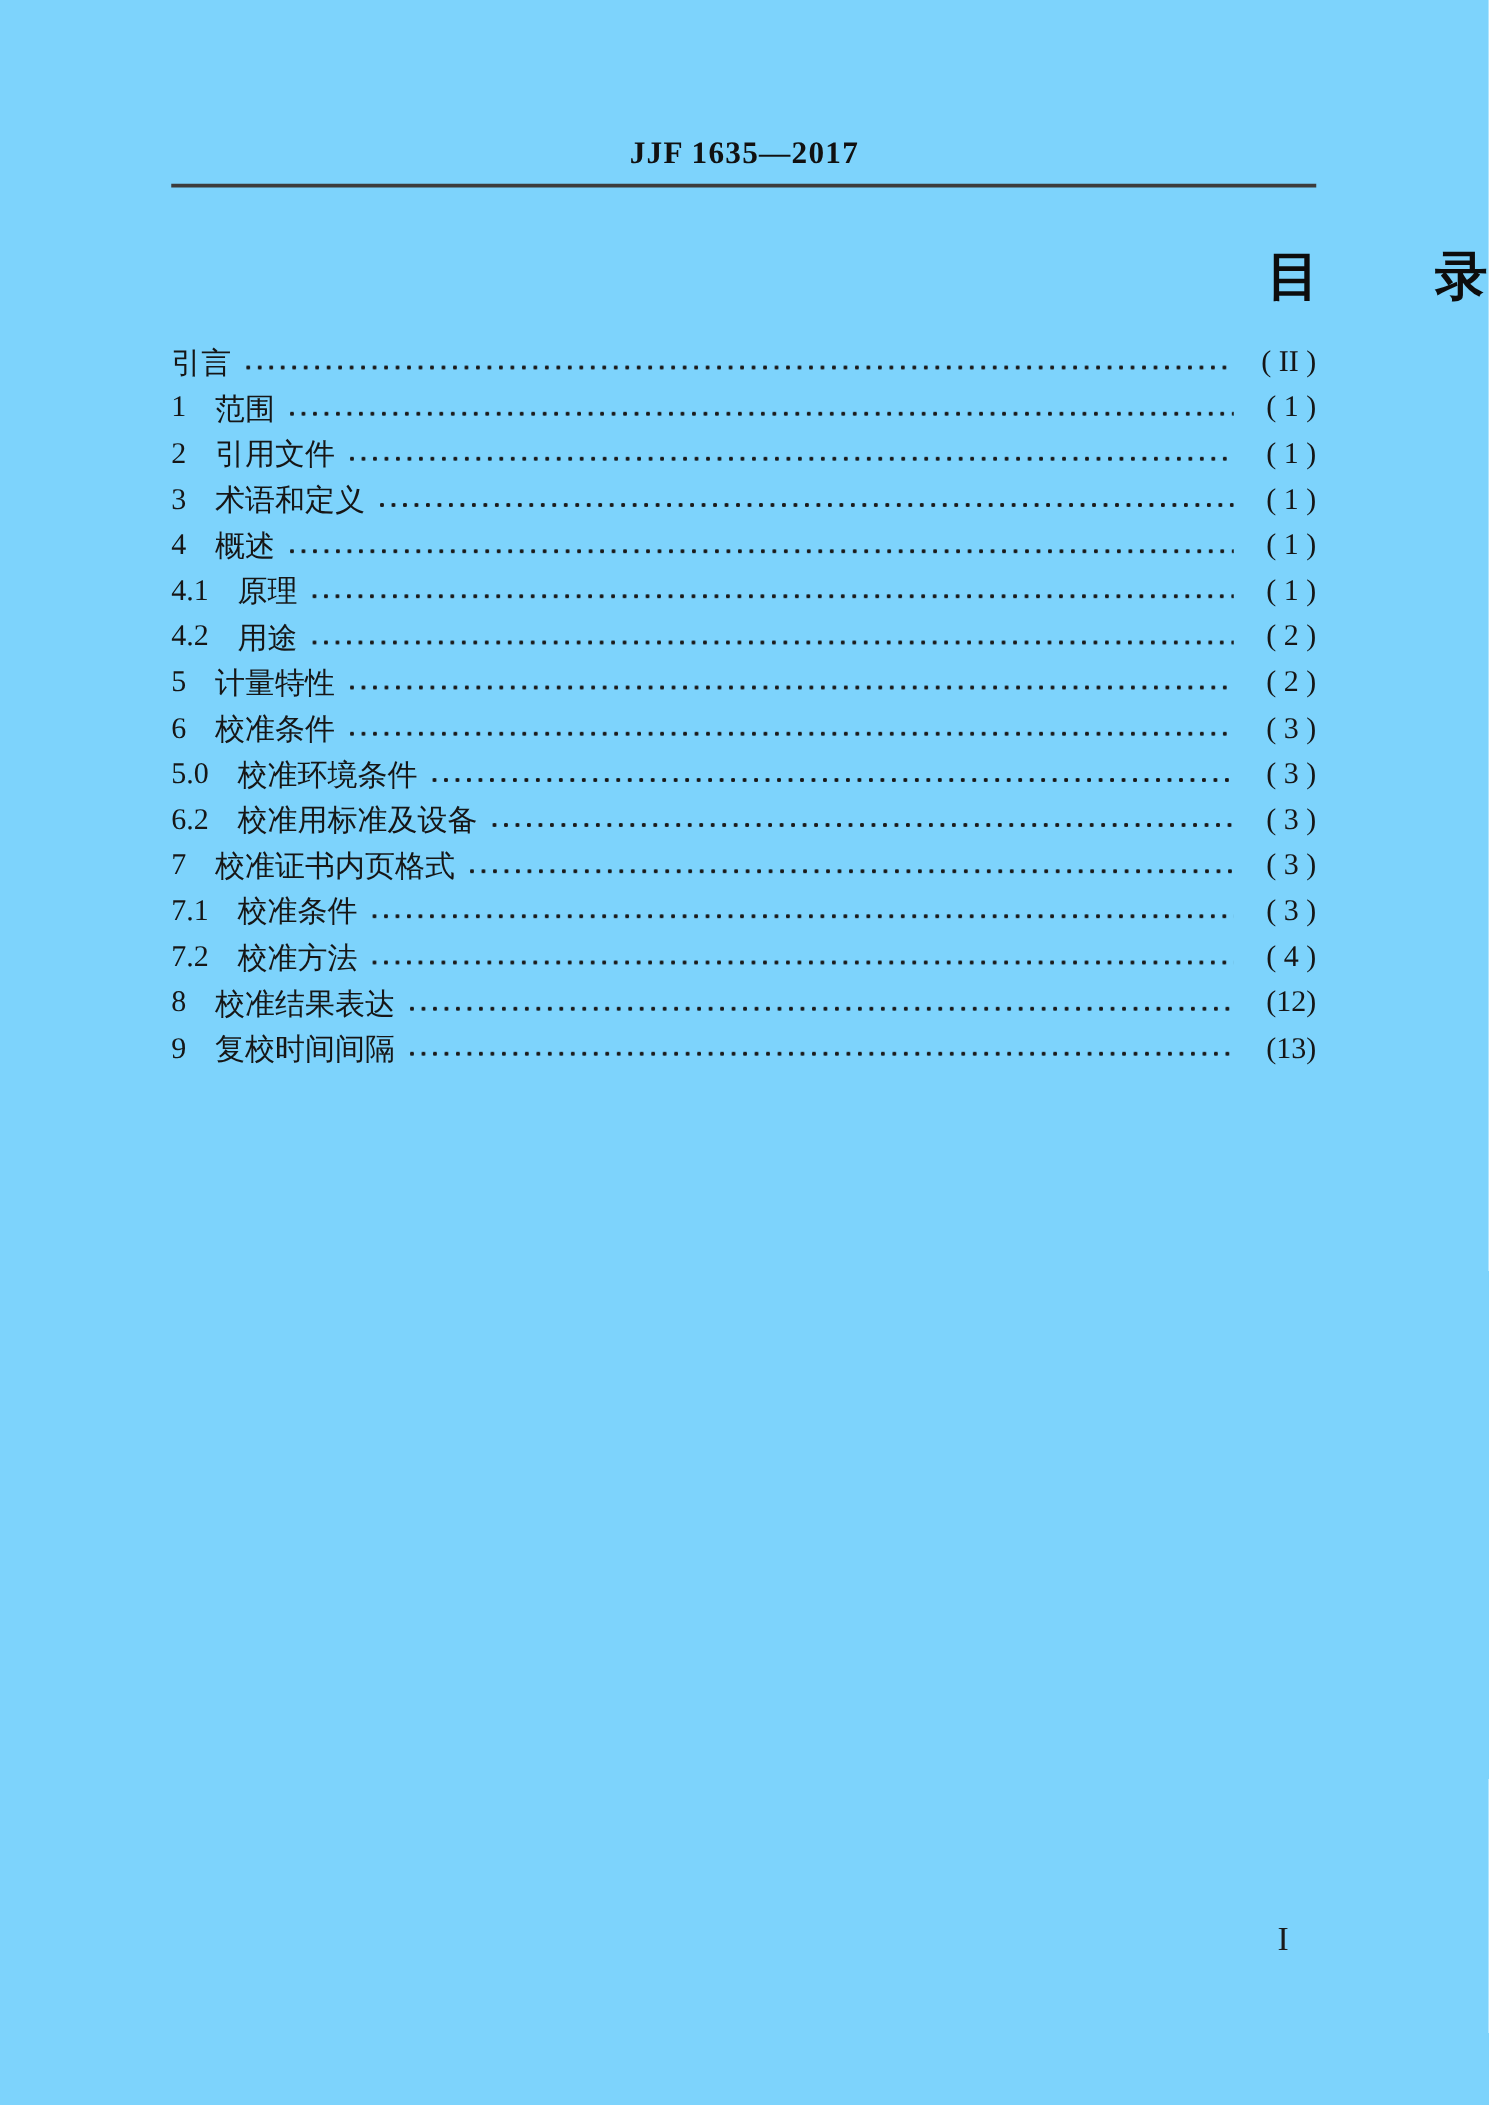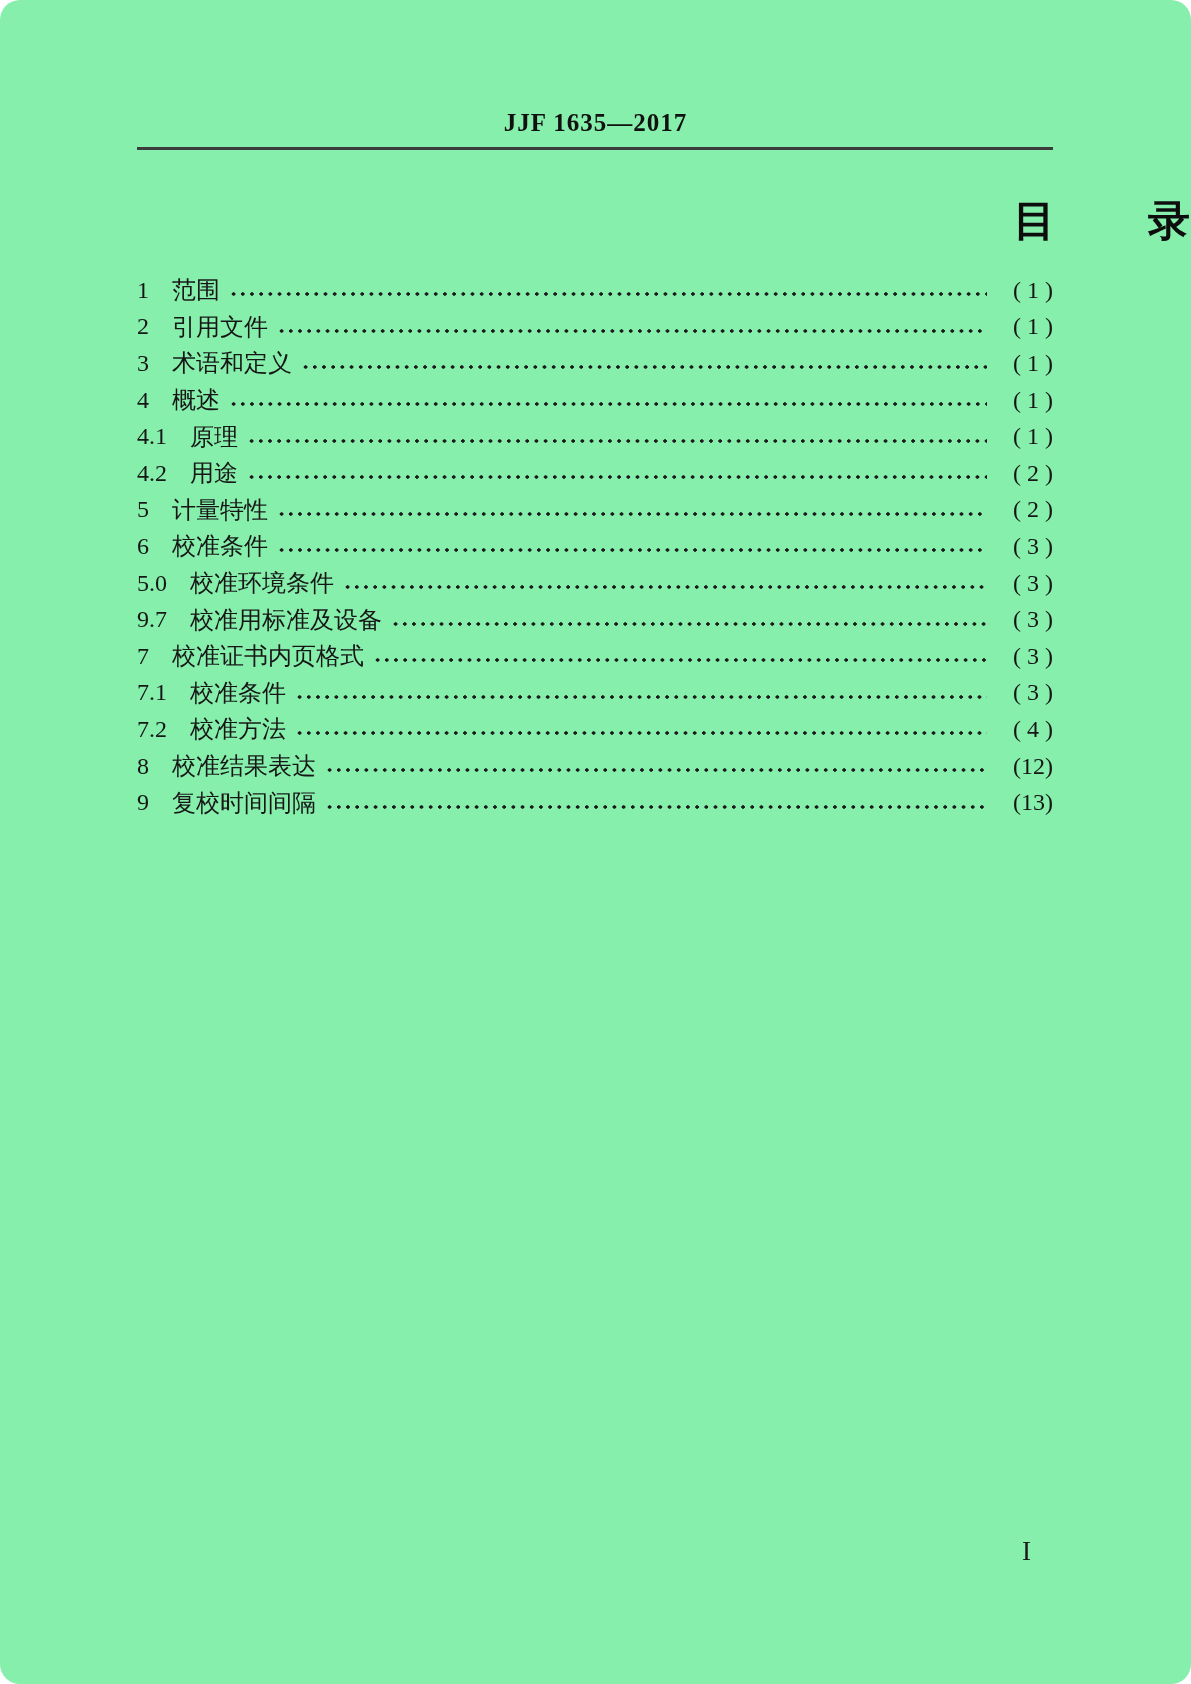--- a/index.html
+++ b/index.html
@@ -1,24 +1,23 @@
 <!DOCTYPE html>
 <html><head>
 <meta charset="utf-8">
 <style>
   html, body { margin: 0; padding: 0; background: #ffffff; }
   .page {
     position: relative;
     width: 1191px;
     height: 1684px;
-    background: #86efac;
+    background: #7dd3fc;
     color: #161616;
     font-family: "Liberation Serif", "DejaVu Serif", serif;
     overflow: hidden;
-    border-radius: 20px;
   }
   .std-code {
     position: absolute;
     top: 109px;
     left: 0;
     width: 100%;
     text-align: center;
     font-size: 25px;
     font-weight: bold;
     letter-spacing: 1px;
@@ -89,20 +88,26 @@
 
 <div class="page">
 
   <div class="std-code">JJF 1635—2017</div>
 
   <div class="rule"></div>
 
   <h1 class="doc-title">目 录</h1>
 
   <div class="toc">
+  <div class="toc-row">
+    
+    <span class="toc-title">引言</span>
+    <span class="toc-dots"></span>
+    <span class="toc-page">( II )</span>
+  </div>
 
   <div class="toc-row">
     <span class="toc-num">1</span>
     <span class="toc-title">范围</span>
     <span class="toc-dots"></span>
     <span class="toc-page">( 1 )</span>
   </div>
 
   <div class="toc-row">
     <span class="toc-num">2</span>
@@ -154,21 +159,21 @@
   </div>
 
   <div class="toc-row">
     <span class="toc-num">5.0</span>
     <span class="toc-title">校准环境条件</span>
     <span class="toc-dots"></span>
     <span class="toc-page">( 3 )</span>
   </div>
 
   <div class="toc-row">
-    <span class="toc-num">9.7</span>
+    <span class="toc-num">6.2</span>
     <span class="toc-title">校准用标准及设备</span>
     <span class="toc-dots"></span>
     <span class="toc-page">( 3 )</span>
   </div>
 
   <div class="toc-row">
     <span class="toc-num">7</span>
     <span class="toc-title">校准证书内页格式</span>
     <span class="toc-dots"></span>
     <span class="toc-page">( 3 )</span>

